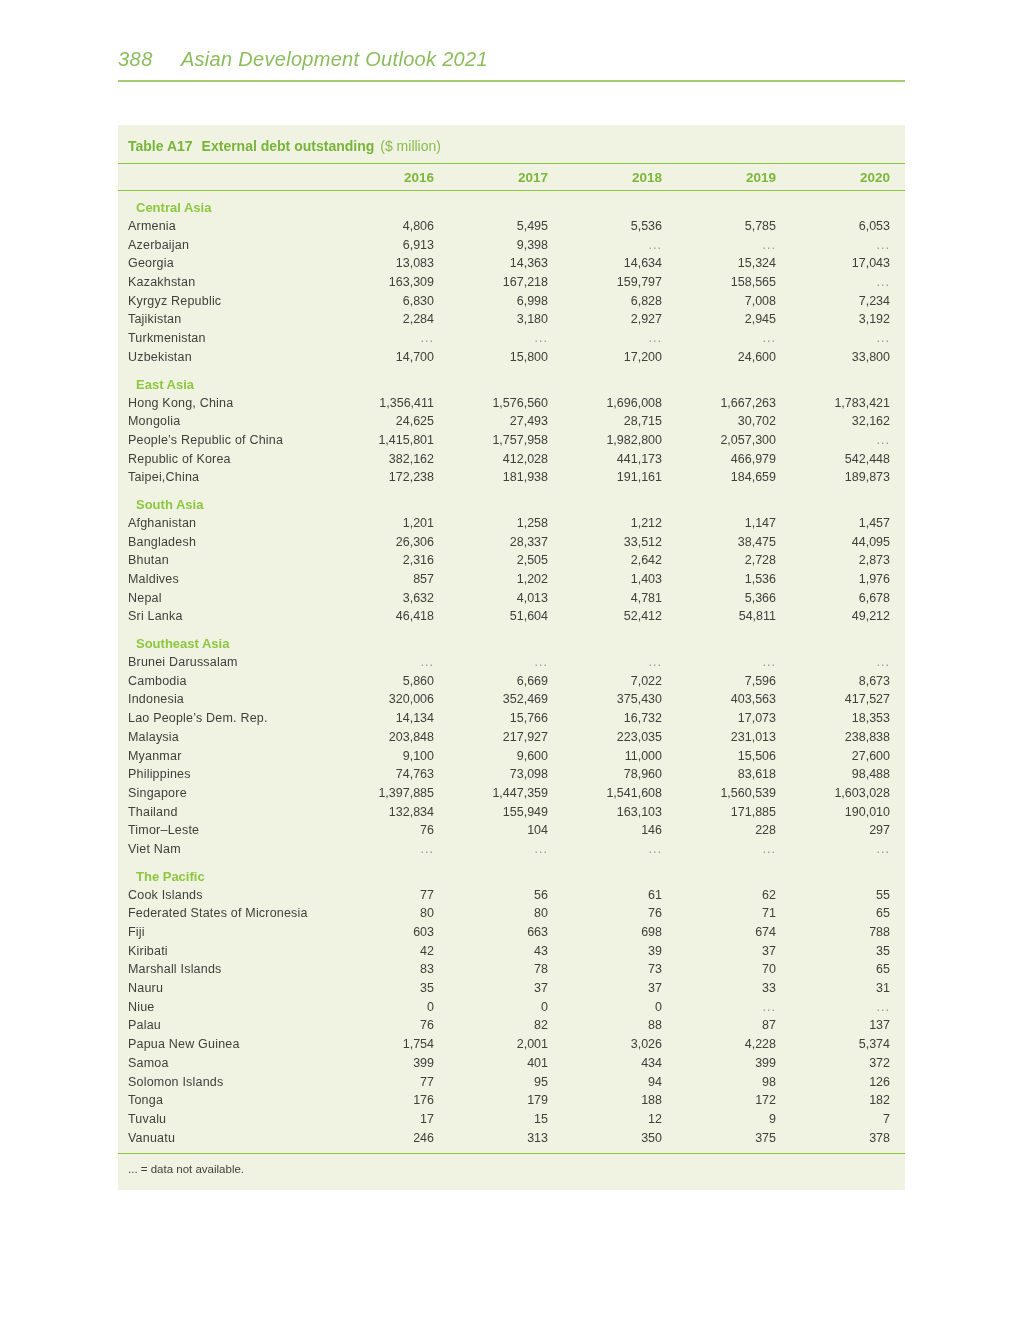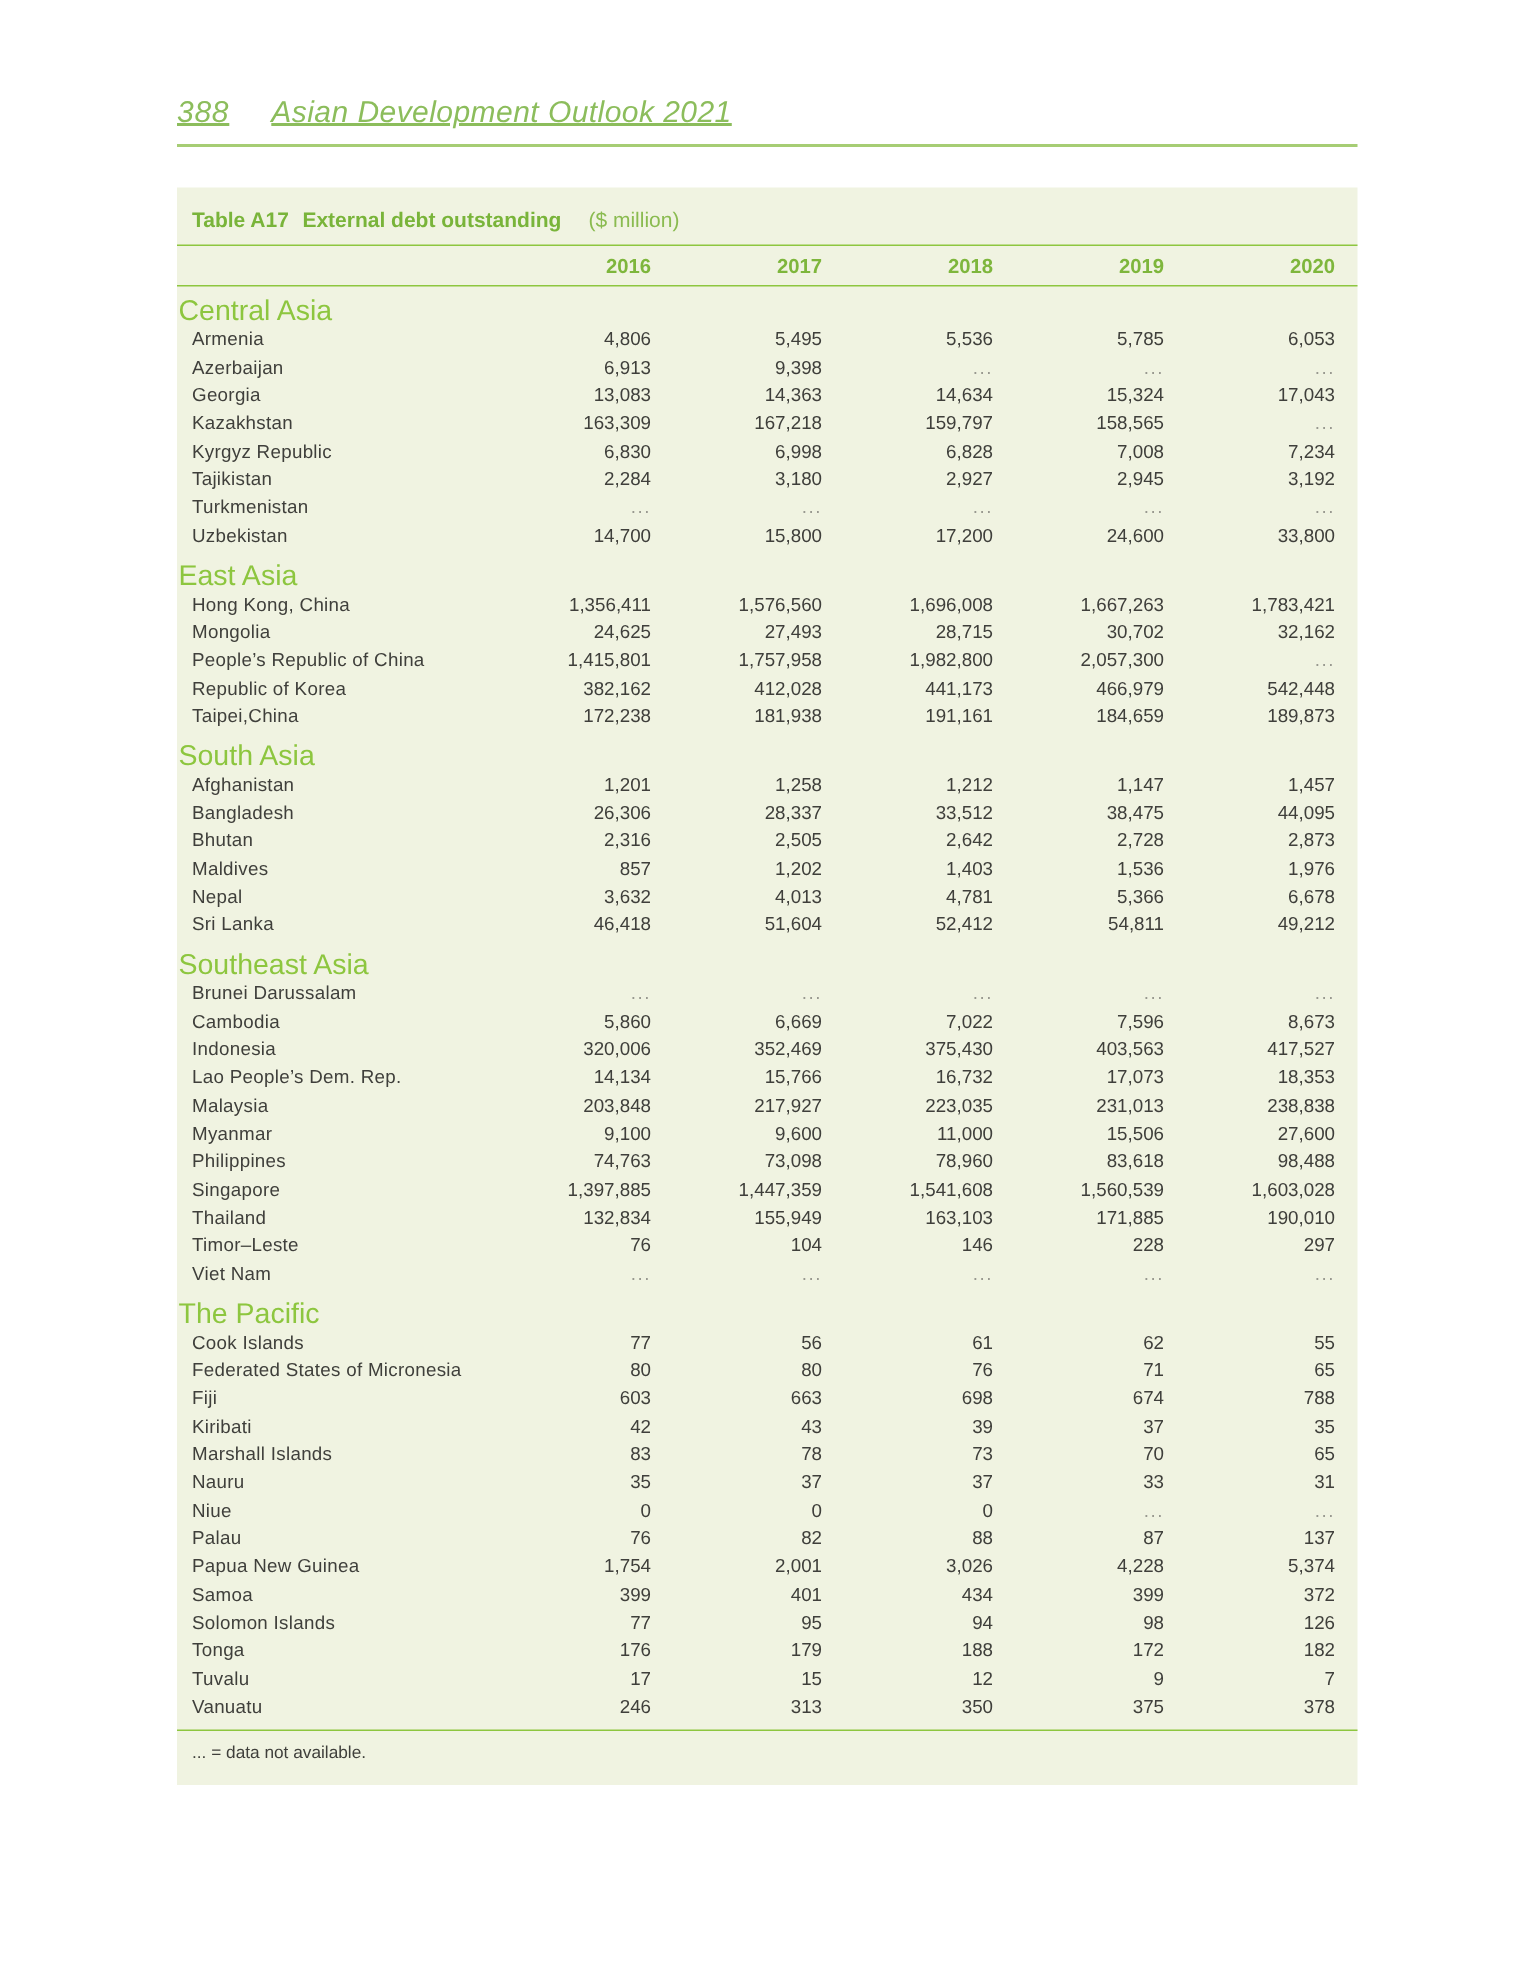--- a/index.html
+++ b/index.html
@@ -6,62 +6,62 @@
   html, body {
     margin: 0; padding: 0;
     width: 1020px; height: 1320px;
     background: #ffffff;
     font-family: "Liberation Sans", sans-serif;
   }
   .page { position: relative; width: 1020px; height: 1320px; background: #ffffff; }
 
   
   .page-header {
-    position: absolute; left: 118px; top: 64px; width: 787px;
+    position: absolute; left: 118px; top: 48px; width: 787px;
     color: #8cbd5c; font-style: italic;
     border-bottom: 2px solid #a6cd74;
     padding-bottom: 9px;
-    display: flex; align-items: baseline; text-decoration: underline;
+    display: flex; align-items: baseline;
   }
   .page-number { font-size: 20px; margin-right: 28px; letter-spacing: 0.5px; }
   .publication-title { font-size: 20px; letter-spacing: 0.3px; }
 
   
   .table-card {
     position: absolute; left: 118px; top: 125px; width: 787px;
     background: #f0f3e1;
     color: #3f3f3b;
   }
   .table-title {
     padding: 13px 15px 9px 10px;
     font-size: 14px;
   }
   .table-title .t-label { font-weight: bold; color: #79b43a; margin-right: 9px; }
   .table-title .t-text  { font-weight: bold; color: #79b43a; }
-  .table-title .t-unit  { font-weight: normal; color: #8abb50; margin-left: 18px; }
+  .table-title .t-unit  { font-weight: normal; color: #8abb50; margin-left: 6px; }
 
   .rule { height: 0; border-top: 1.5px solid #8dc63f; }
 
   .grid-row {
     display: grid;
     grid-template-columns: 1fr 114px 114px 114px 114px 114px;
     padding-left: 10px; padding-right: 15px;
   }
   .years-row { height: 26px; align-items: center; margin-left: 34px; }
   .year-cell {
     text-align: right;
     font-weight: bold; color: #7eb63c; font-size: 13.5px;
   }
 
   .table-body { padding-top: 3px; padding-bottom: 6px; }
   .section-row {
     margin-top: 8px;
     height: 19px; line-height: 19px;
-    padding-left: 1px;
-    font-weight: normal; color: #8dc63f; font-size: 19px;
+    padding-left: 18px;
+    font-weight: bold; color: #8dc63f; font-size: 13px;
   }
   .section-row:first-child { margin-top: 4px; }
   .data-row { height: 18.7px; line-height: 18.7px; font-size: 12.5px; }
   .country-cell { text-align: left; color: #3f3f3b; letter-spacing: 0.2px; }
   .value-cell { text-align: right; color: #3f3f3b; }
   .value-cell.na { color: #98988f; letter-spacing: 1px; }
 
   .footnote {
     padding: 9px 15px 15px 10px;
     font-size: 11.5px; color: #3f3f3b;

